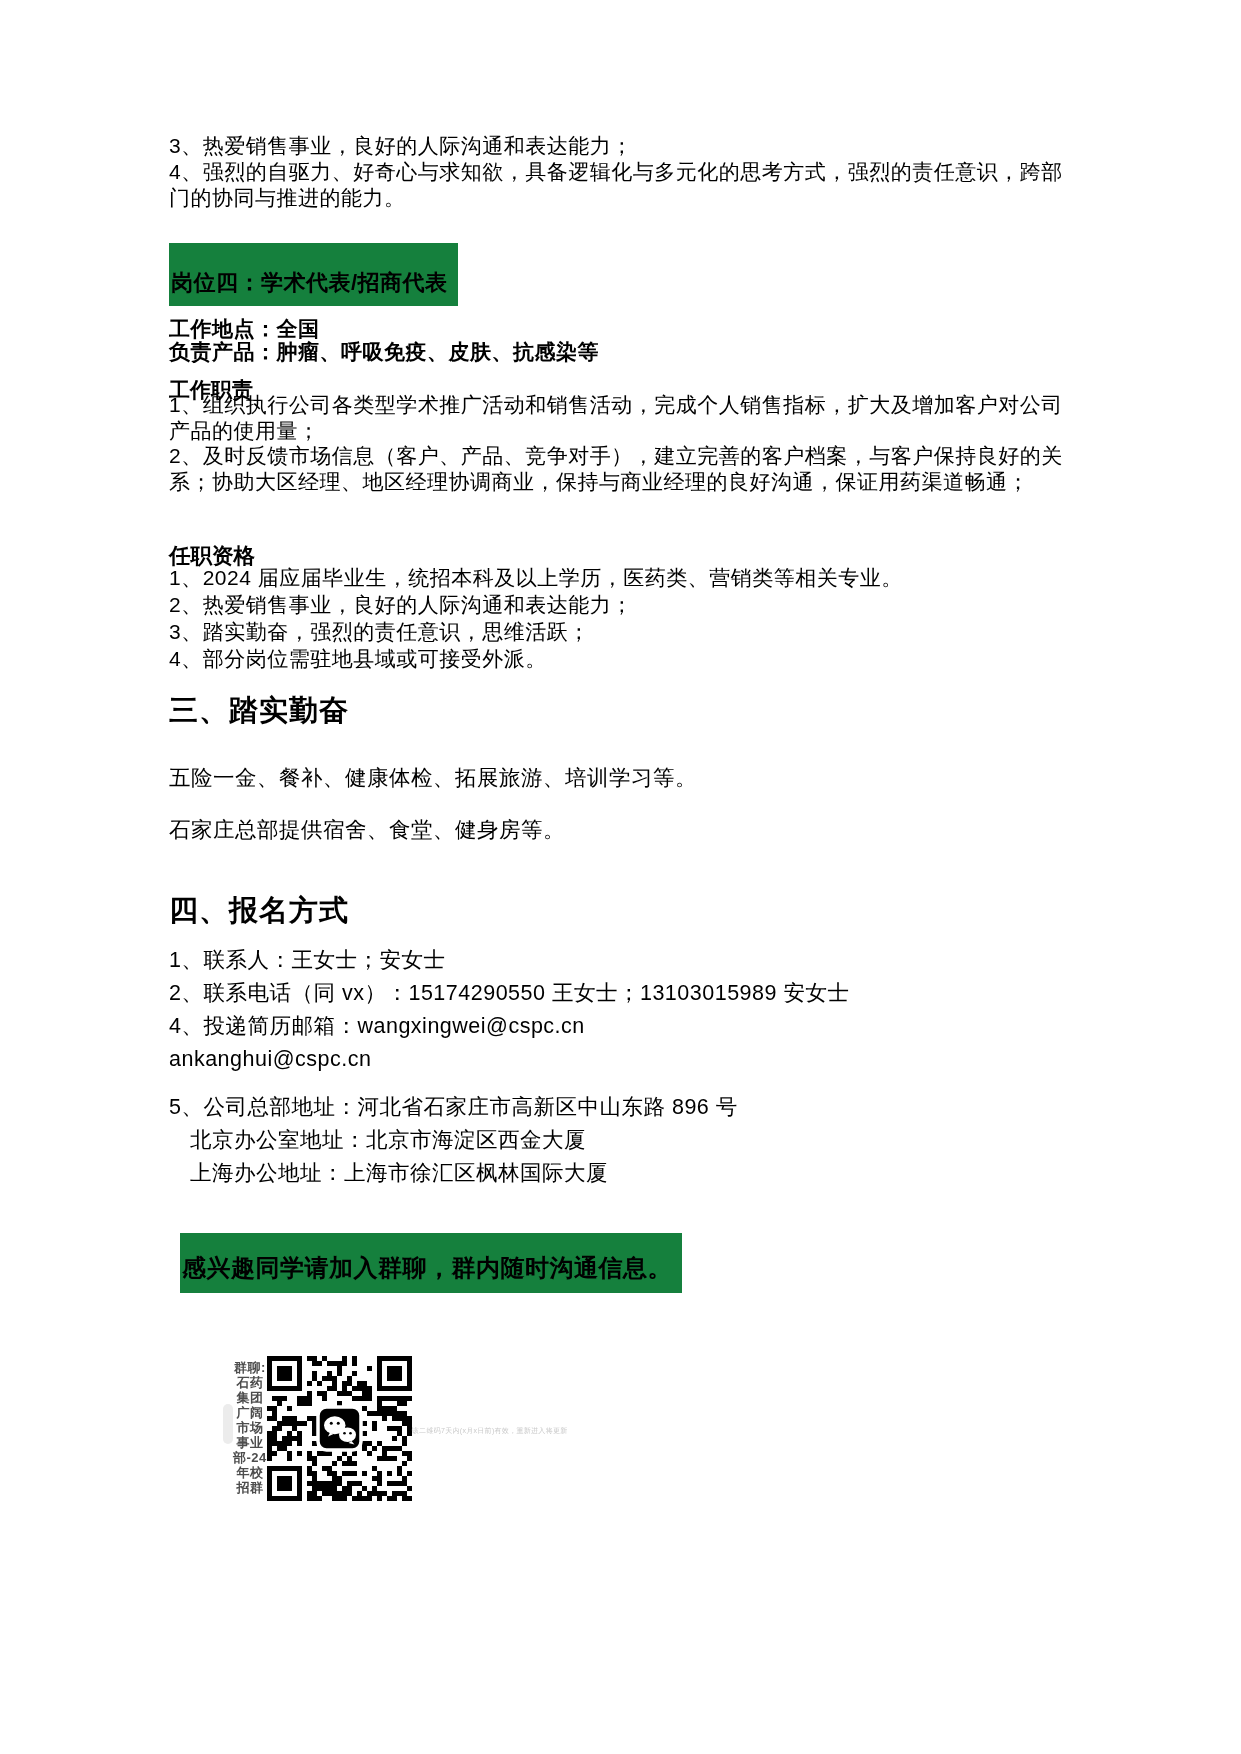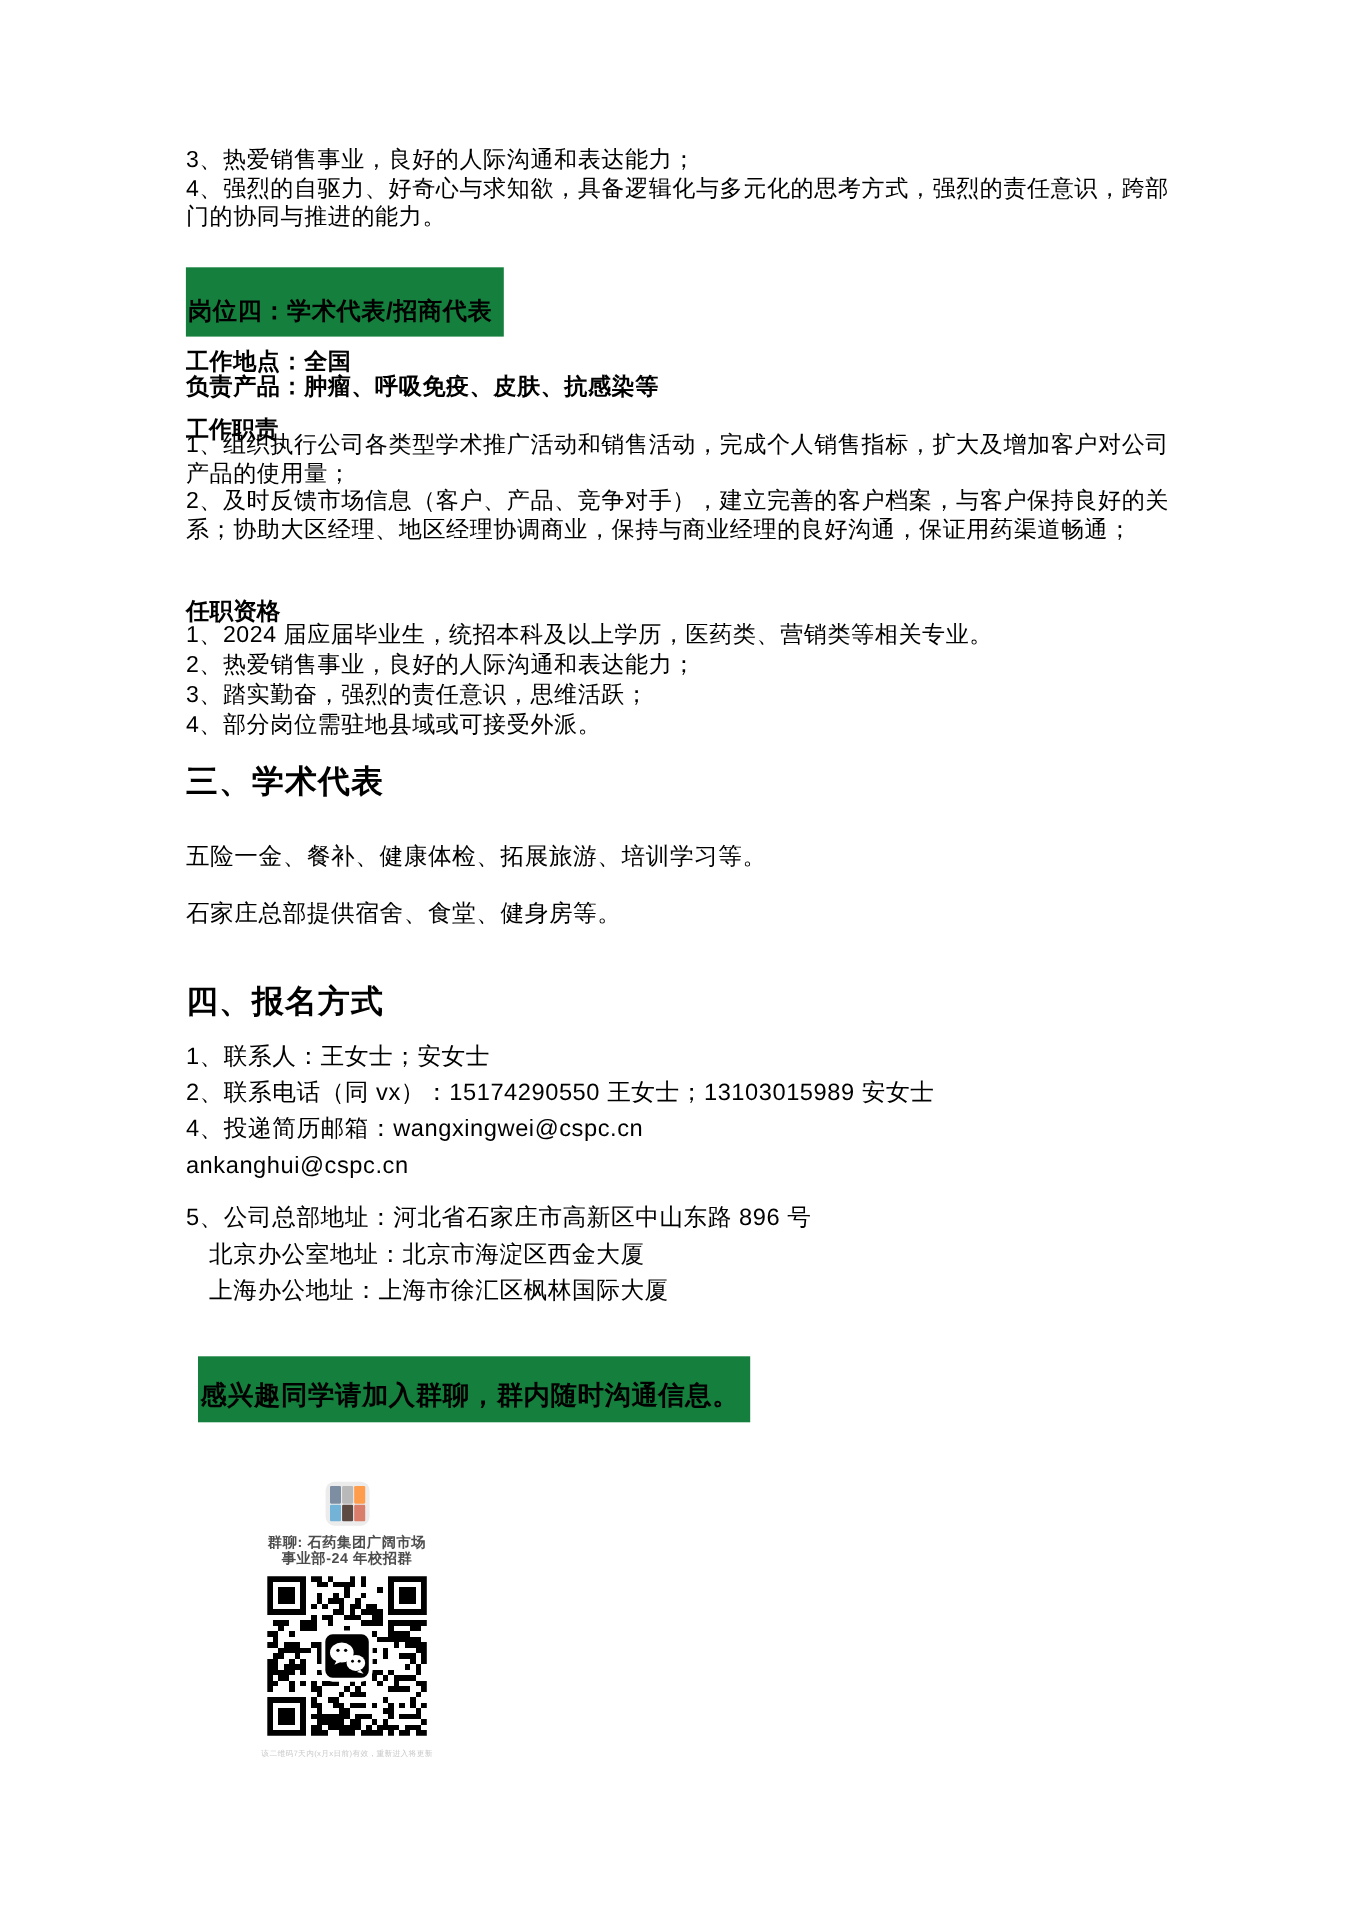--- a/index.html
+++ b/index.html
@@ -32,21 +32,21 @@
   .email2{margin-left:183px;margin-top:12px;}
   .addr-indent{padding-left:21px;}
   .invite{
     left:180px;width:auto;
     font-size:24px;font-weight:700;
     padding:19px 10px 9px 2px;
     letter-spacing:0.5px;
   }
   .group-widget{
     position:absolute;top:1347px;left:223px;width:185px;
-    display:flex;flex-direction:column;align-items:center;
+    display:flex;flex-direction:row;align-items:center;
   }
   .avatar{
     width:40px;height:40px;border-radius:8px;
     background:#ececec;
     display:grid;grid-template-columns:repeat(3,1fr);grid-template-rows:repeat(2,1fr);
     gap:1px;padding:4px;box-sizing:border-box;
   }
   .avatar div{border-radius:1px;}
   .t1{background:#7d8ea3;}
   .t2{background:#b9b9b9;}
@@ -93,21 +93,21 @@
 
   <div class="blk bold" style="top:541px;font-size:21.5px;">任职资格</div>
 
   <div class="blk body-text" style="top:564px;line-height:27px;">
     <p>1、2024 届应届毕业生，统招本科及以上学历，医药类、营销类等相关专业。</p>
     <p>2、热爱销售事业，良好的人际沟通和表达能力；</p>
     <p>3、踏实勤奋，强烈的责任意识，思维活跃；</p>
     <p>4、部分岗位需驻地县域或可接受外派。</p>
   </div>
 
-  <div class="blk sec-heading" style="top:691px;">三、学术代表</div>
+  <div class="blk sec-heading" style="top:691px;">三、踏实勤奋</div>
   <div class="blk body-text" style="top:817px;font-size:21.5px;">石家庄总部提供宿舍、食堂、健身房等。</div>
   <div class="blk body-text" style="top:765px;font-size:21.5px;">五险一金、餐补、健康体检、拓展旅游、培训学习等。</div>
 
   <div class="blk sec-heading" style="top:891px;">四、报名方式</div>
 
   <div class="blk list-33" style="top:944px;">
     <p>1、联系人：王女士；安女士</p>
     <p>2、联系电话（同 vx）：15174290550 王女士；13103015989 安女士</p>
     <p>4、投递简历邮箱：wangxingwei@cspc.cn</p>
     <p class="email2">ankanghui@cspc.cn</p>

